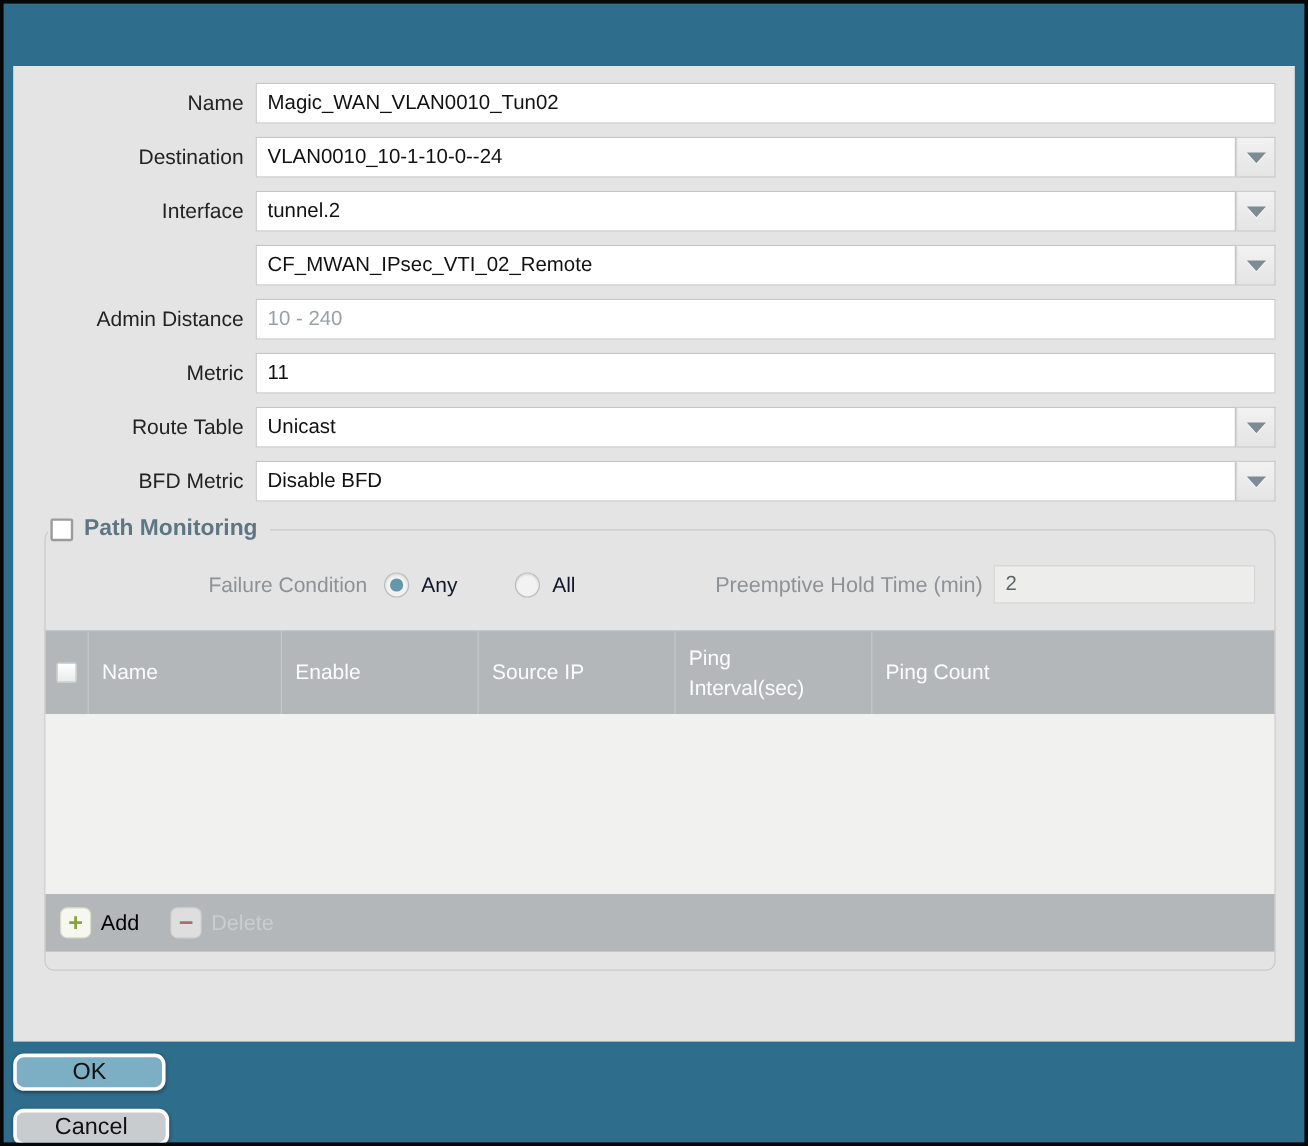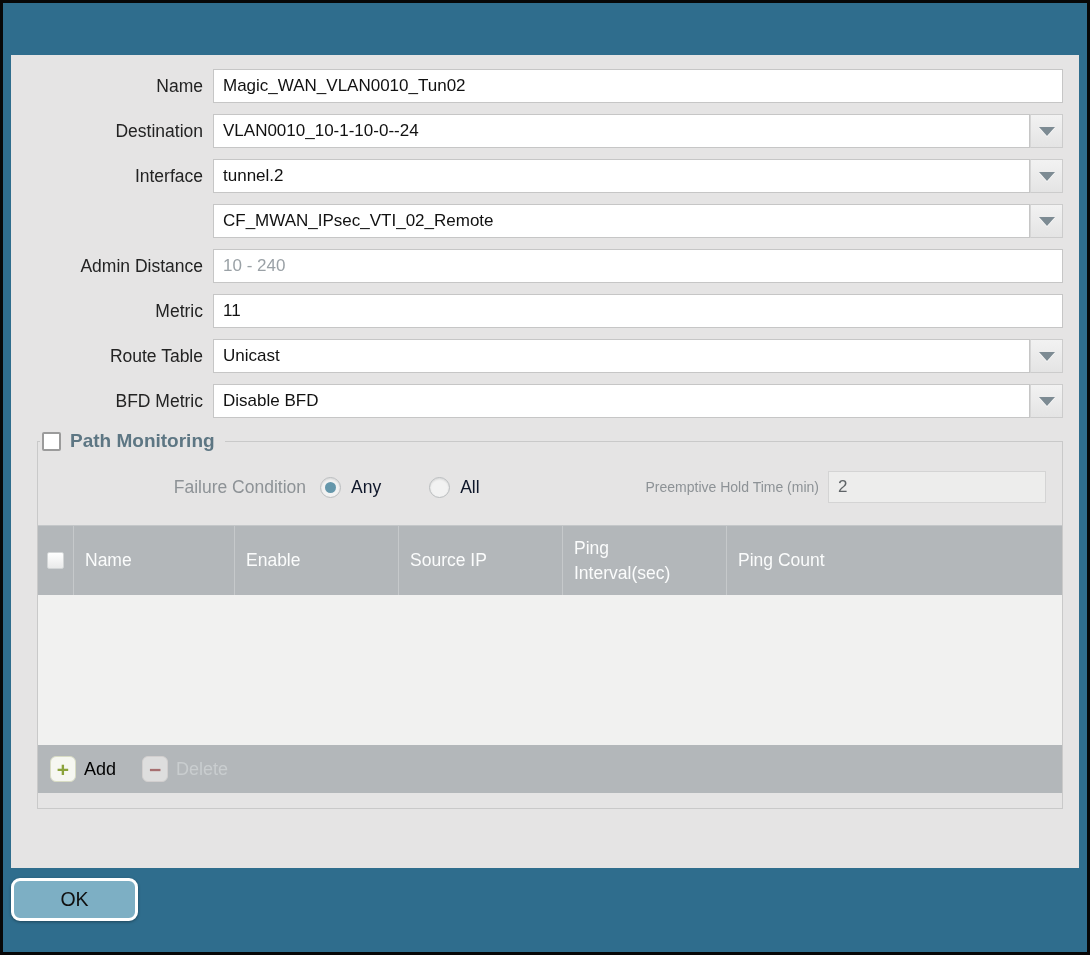--- a/index.html
+++ b/index.html
@@ -18,34 +18,34 @@
   .lbl{width:166px;text-align:right;margin-right:10px;font-size:17.5px;color:#232323;flex:none;white-space:nowrap;}
   .field{flex:1;display:flex;height:34px;}
   .txt{flex:1;height:34px;border:1px solid #c6c6c6;background:#fff;font-size:17px;color:#111;
        padding:0 9px;font-family:inherit;outline:none;min-width:0;}
   .txt::placeholder{color:#9aa1a6;}
   .dd-btn{width:33px;height:34px;flex:none;border:1px solid #cccccc;border-left:1px solid #d6d6d6;
           background:linear-gradient(#f2f2f2,#e4e4e4);display:flex;align-items:center;justify-content:center;cursor:pointer;}
   .tri{width:0;height:0;border-left:8px solid transparent;border-right:8px solid transparent;border-top:9px solid #7d8b93;
        filter:drop-shadow(0 1px 0 #fbfbfb);}
   
-  .pm{position:relative;margin-top:23px;border:1px solid #c9c9c9;border-radius:0;height:368px;}
+  .pm{position:relative;margin-top:23px;border:1px solid #c9c9c9;border-radius:8px;height:368px;}
   .pm-legend{position:absolute;top:-12px;left:2px;background:#e5e4e4;padding:0 10px 0 2px;
              display:flex;align-items:center;gap:9px;}
   .pm-check{width:19px;height:19px;background:#fff;border:2px solid #9b9b9b;border-radius:2px;cursor:pointer;}
   .pm-title{font-size:19px;font-weight:bold;color:#5d7683;white-space:nowrap;}
   .fc-row{display:flex;align-items:center;margin-top:28px;height:34px;padding-right:16px;}
   .fc-label{width:268px;text-align:right;font-size:17.5px;color:#8d9296;margin-right:14px;flex:none;}
   .radio-group{display:flex;align-items:center;gap:10px;}
   .radio{width:21px;height:21px;border-radius:50%;border:1px solid #b9bcbe;background:#f2f2f2;
          box-shadow:inset 0 1px 2px rgba(0,0,0,.12);display:flex;align-items:center;justify-content:center;cursor:pointer;flex:none;}
   .radio.sel::after{content:"";width:11px;height:11px;border-radius:50%;background:#6597ab;}
   .radio-lbl{font-size:17.5px;color:#0f172a;margin-right:38px;}
   .pht-group{margin-left:auto;display:flex;align-items:center;}
-  .pht-label{font-size:14px;color:#8d9296;margin-right:9px;white-space:nowrap;}
+  .pht-label{font-size:18px;color:#8d9296;margin-right:9px;white-space:nowrap;}
   .pht-input{width:218px;height:32px;border:1px solid #d4d4d4;background:#ededec;color:#5f6467;
              font-size:17px;padding:0 9px;font-family:inherit;outline:none;}
   
   .tbl{margin-top:21px;}
   .thead{display:flex;background:#b3b7ba;height:70px;border-top:1px solid #c4c7c9;}
   .th{display:flex;align-items:center;padding-left:11px;color:#fbfcfc;font-size:17.5px;
       border-right:1px solid #c6c9cb;line-height:1.4;}
   .th.cbcol{width:36px;flex:none;justify-content:center;padding-left:0;}
   .tbl-check{width:17px;height:17px;background:linear-gradient(#ffffff,#e9eaea);border:1px solid #d2d5d6;border-radius:2px;cursor:pointer;}
   .th.c1{width:161px;flex:none;}
@@ -198,15 +198,16 @@
             <span class="tf-lbl">Delete</span>
           </div>
         </div>
       </div>
     </div>
 
   </div>
 
   <div class="ftr">
     <button class="btn btn-ok">OK</button>
+    <button class="btn btn-cancel">Cancel</button>
   </div>
 
 </div>
 
 </body></html>

